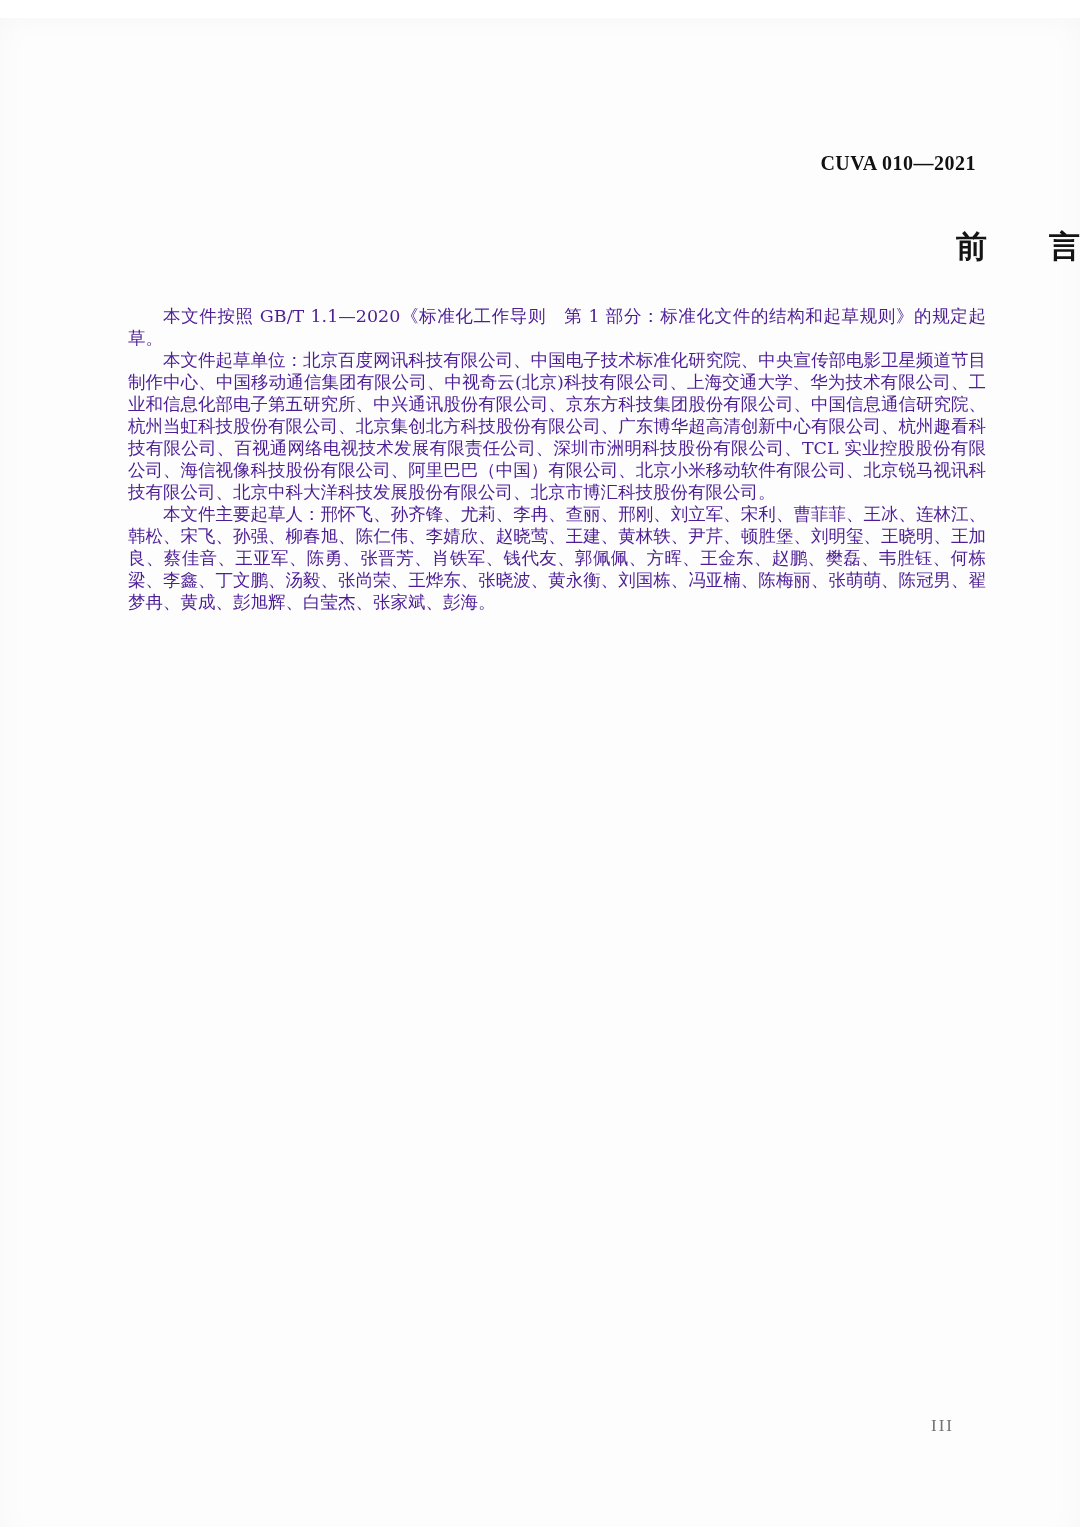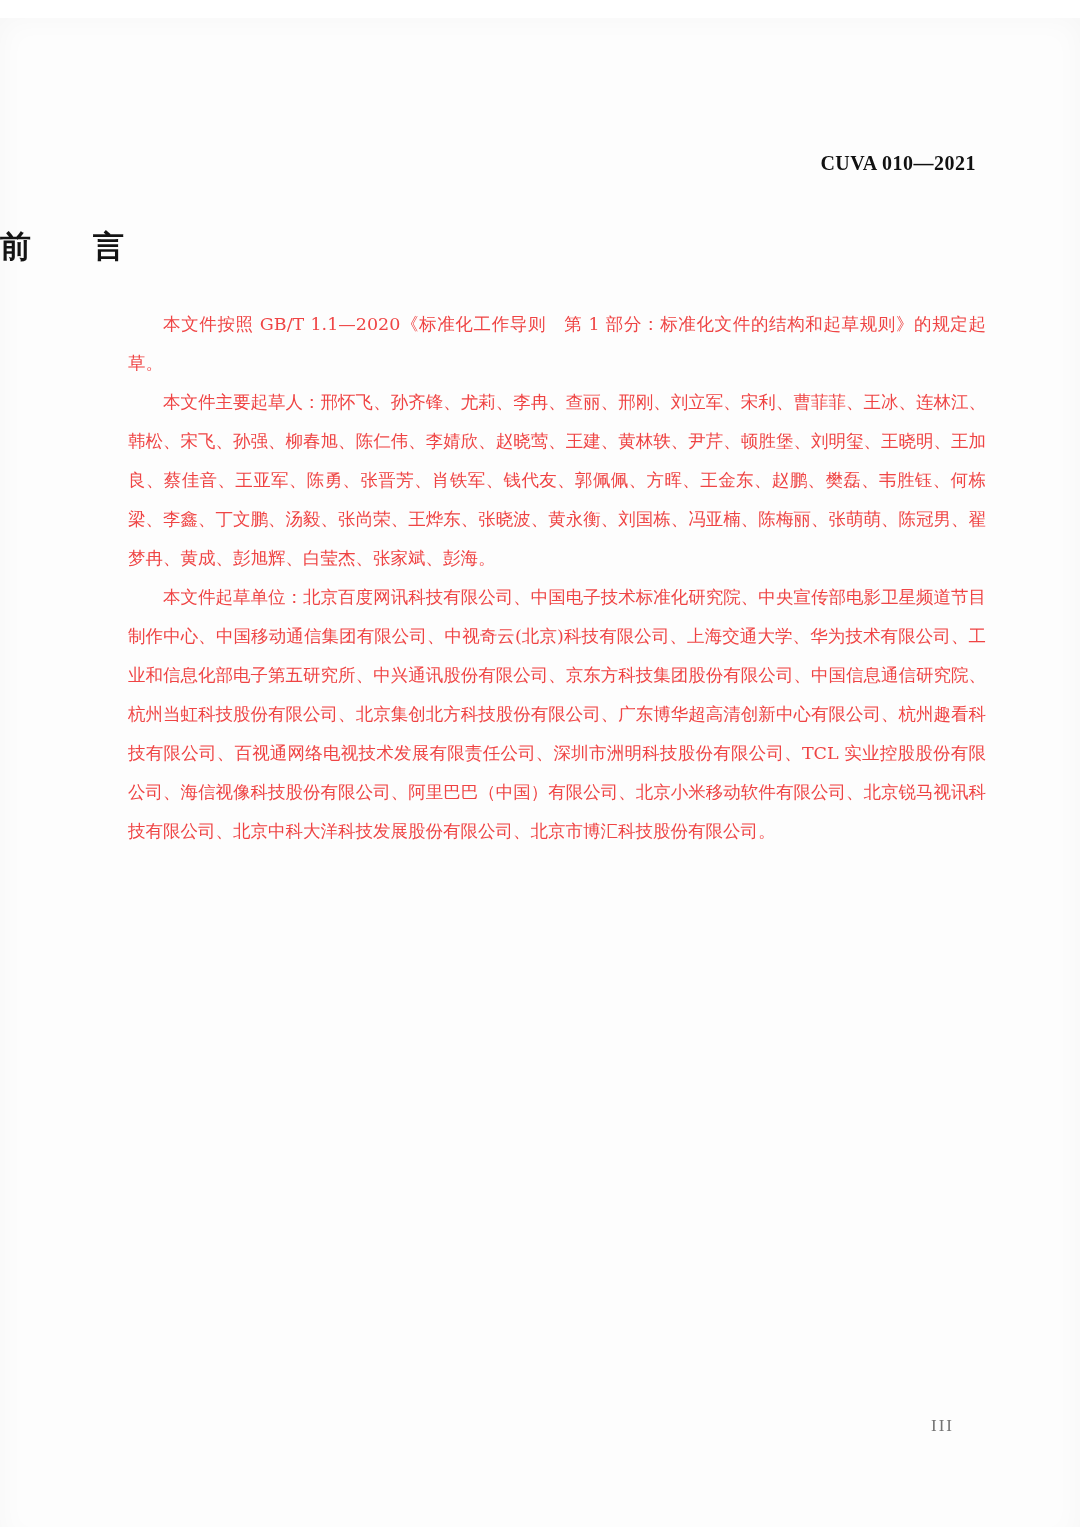--- a/index.html
+++ b/index.html
@@ -26,34 +26,34 @@
     font-weight: bold;
     font-size: 20px;
     letter-spacing: 0.5px;
     color: #111;
   }
   .foreword-title {
     position: absolute;
     top: 208px;
     left: 0;
     width: 100%;
-    text-align: left;
+    text-align: right;
     font-size: 31px;
     font-weight: bold;
     color: #141414;
   }
   .content {
     position: absolute;
     top: 287px;
     left: 128px;
     width: 858px;
     font-size: 17.5px;
-    line-height: 39px;
+    line-height: 22px;
     text-align: justify;
-    color: #ef4444;
+    color: #4c1d95;
   }
   .content p {
     margin: 0;
     text-indent: 2em;
   }
   .page-number {
     position: absolute;
     top: 1398px;
     right: 126px;
     font-family: "Liberation Serif", "DejaVu Serif", serif;
@@ -66,19 +66,19 @@
 <body>
 
 <div class="page">
 
   <div class="doc-code">CUVA 010—2021</div>
 
   <div class="foreword-title">前　　言</div>
 
   <div class="content">
     <p>本文件按照 GB/T 1.1—2020《标准化工作导则　第 1 部分：标准化文件的结构和起草规则》的规定起草。</p>
+    <p>本文件起草单位：北京百度网讯科技有限公司、中国电子技术标准化研究院、中央宣传部电影卫星频道节目制作中心、中国移动通信集团有限公司、中视奇云(北京)科技有限公司、上海交通大学、华为技术有限公司、工业和信息化部电子第五研究所、中兴通讯股份有限公司、京东方科技集团股份有限公司、中国信息通信研究院、杭州当虹科技股份有限公司、北京集创北方科技股份有限公司、广东博华超高清创新中心有限公司、杭州趣看科技有限公司、百视通网络电视技术发展有限责任公司、深圳市洲明科技股份有限公司、TCL 实业控股股份有限公司、海信视像科技股份有限公司、阿里巴巴（中国）有限公司、北京小米移动软件有限公司、北京锐马视讯科技有限公司、北京中科大洋科技发展股份有限公司、北京市博汇科技股份有限公司。</p>
     <p>本文件主要起草人：邢怀飞、孙齐锋、尤莉、李冉、查丽、邢刚、刘立军、宋利、曹菲菲、王冰、连林江、韩松、宋飞、孙强、柳春旭、陈仁伟、李婧欣、赵晓莺、王建、黄林轶、尹芹、顿胜堡、刘明玺、王晓明、王加良、蔡佳音、王亚军、陈勇、张晋芳、肖铁军、钱代友、郭佩佩、方晖、王金东、赵鹏、樊磊、韦胜钰、何栋梁、李鑫、丁文鹏、汤毅、张尚荣、王烨东、张晓波、黄永衡、刘国栋、冯亚楠、陈梅丽、张萌萌、陈冠男、翟梦冉、黄成、彭旭辉、白莹杰、张家斌、彭海。</p>
-    <p>本文件起草单位：北京百度网讯科技有限公司、中国电子技术标准化研究院、中央宣传部电影卫星频道节目制作中心、中国移动通信集团有限公司、中视奇云(北京)科技有限公司、上海交通大学、华为技术有限公司、工业和信息化部电子第五研究所、中兴通讯股份有限公司、京东方科技集团股份有限公司、中国信息通信研究院、杭州当虹科技股份有限公司、北京集创北方科技股份有限公司、广东博华超高清创新中心有限公司、杭州趣看科技有限公司、百视通网络电视技术发展有限责任公司、深圳市洲明科技股份有限公司、TCL 实业控股股份有限公司、海信视像科技股份有限公司、阿里巴巴（中国）有限公司、北京小米移动软件有限公司、北京锐马视讯科技有限公司、北京中科大洋科技发展股份有限公司、北京市博汇科技股份有限公司。</p>
   </div>
 
   <div class="page-number">III</div>
 
 </div>
 
 </body></html>

